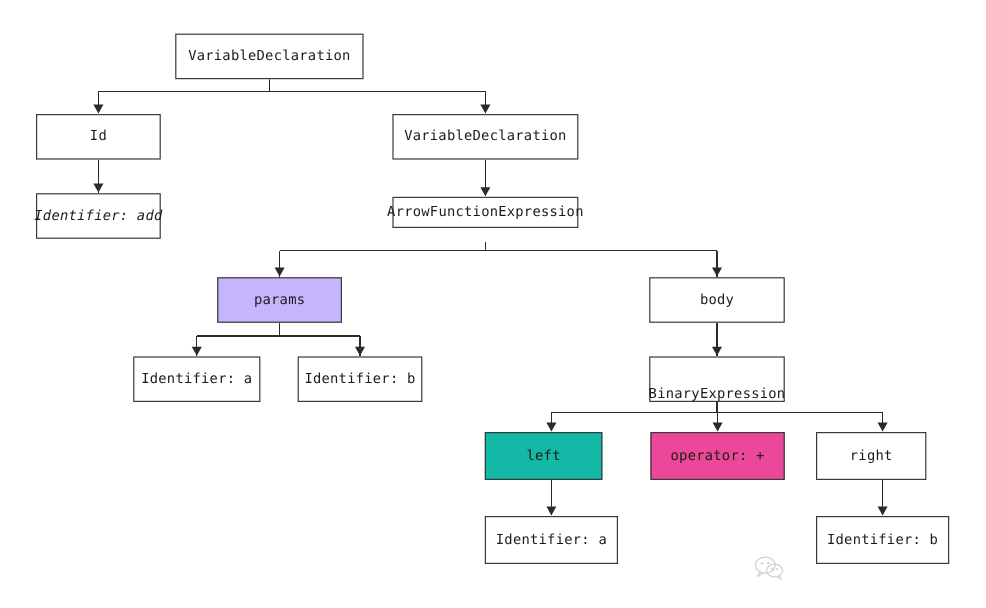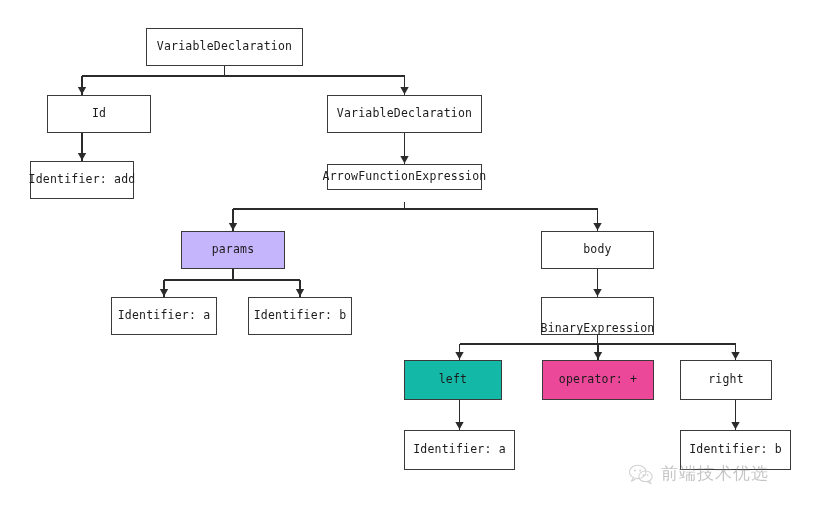--- a/index.html
+++ b/index.html
@@ -107,24 +107,24 @@
       <line x1="459.5" y1="400" x2="459.5" y2="429.5" stroke="#2b2b2b" stroke-width="1.1" shape-rendering="crispEdges"></line>
       <polygon points="455.3,422 463.7,422 459.5,429.5" fill="#2b2b2b"></polygon>
       <line x1="735.5" y1="400" x2="735.5" y2="429.5" stroke="#2b2b2b" stroke-width="1.1" shape-rendering="crispEdges"></line>
       <polygon points="731.3,422 739.7,422 735.5,429.5" fill="#2b2b2b"></polygon>
     </svg>
 
   <div id="nodes">
       <div class="node" style="left: 146px; top: 28px; width: 157px; height: 38px; border-color: rgb(58, 58, 58); background: rgb(255, 255, 255); color: rgb(27, 27, 27);">
         <span class="node-label">VariableDeclaration</span>
       </div>
-      <div class="node" style="left: 30px; top: 95px; width: 104px; height: 38px; border-color: rgb(58, 58, 58); background: rgb(255, 255, 255); color: rgb(27, 27, 27); margin-left: 17px;">
+      <div class="node" style="left: 30px; top: 95px; width: 104px; height: 38px; border-color: rgb(58, 58, 58); background: rgb(255, 255, 255); color: rgb(27, 27, 27);">
         <span class="node-label">Id</span>
       </div>
-      <div class="node" style="left: 30px; top: 161px; width: 104px; height: 38px; border-color: rgb(58, 58, 58); background: rgb(255, 255, 255); color: rgb(27, 27, 27);">
+      <div class="node" style="left: 30px; top: 161px; width: 104px; height: 38px; border-color: rgb(58, 58, 58); background: rgb(255, 255, 255); color: rgb(27, 27, 27); font-style: italic;">
         <span class="node-label">Identifier: add</span>
       </div>
       <div class="node" style="left: 327px; top: 95px; width: 155px; height: 38px; border-color: rgb(58, 58, 58); background: rgb(255, 255, 255); color: rgb(27, 27, 27);">
         <span class="node-label">VariableDeclaration</span>
       </div>
       <div class="node" style="left: 327px; top: 164px; width: 155px; height: 26px; border-color: rgb(58, 58, 58); background: rgb(255, 255, 255); color: rgb(27, 27, 27);">
         <span class="node-label">ArrowFunctionExpression</span>
       </div>
       <div class="node" style="left: 181px; top: 231px; width: 104px; height: 38px; border-color: rgb(58, 58, 58); background: #c4b5fd; color: rgb(27, 27, 27);">
         <span class="node-label">params</span>
@@ -162,16 +162,15 @@
     <svg class="wm-icon" viewBox="0 0 32 26" xmlns="http://www.w3.org/2000/svg">
       <ellipse cx="12" cy="10.5" rx="10.2" ry="8.2" fill="none" stroke="#9a9a9a" stroke-width="1.3"></ellipse>
       <path d="M6.5 17.5 L4.2 22 L9.3 19.1" fill="none" stroke="#9a9a9a" stroke-width="1.3" stroke-linejoin="round"></path>
       <circle cx="8.6" cy="8.6" r="1.25" fill="#9a9a9a"></circle>
       <circle cx="15.0" cy="8.6" r="1.25" fill="#9a9a9a"></circle>
       <ellipse cx="21.5" cy="16" rx="8.2" ry="6.6" fill="none" stroke="#9a9a9a" stroke-width="1.3"></ellipse>
       <path d="M26.4 21.3 L28.3 25 L24.2 22.7" fill="none" stroke="#9a9a9a" stroke-width="1.3" stroke-linejoin="round"></path>
       <circle cx="18.9" cy="14.4" r="1.05" fill="#9a9a9a"></circle>
       <circle cx="24.2" cy="14.4" r="1.05" fill="#9a9a9a"></circle>
     </svg>
-    <span class="wm-text" style="color: rgb(126, 126, 126);">前端技术优选</span>
   </div>
 
 </div>
 
 </body></html>

